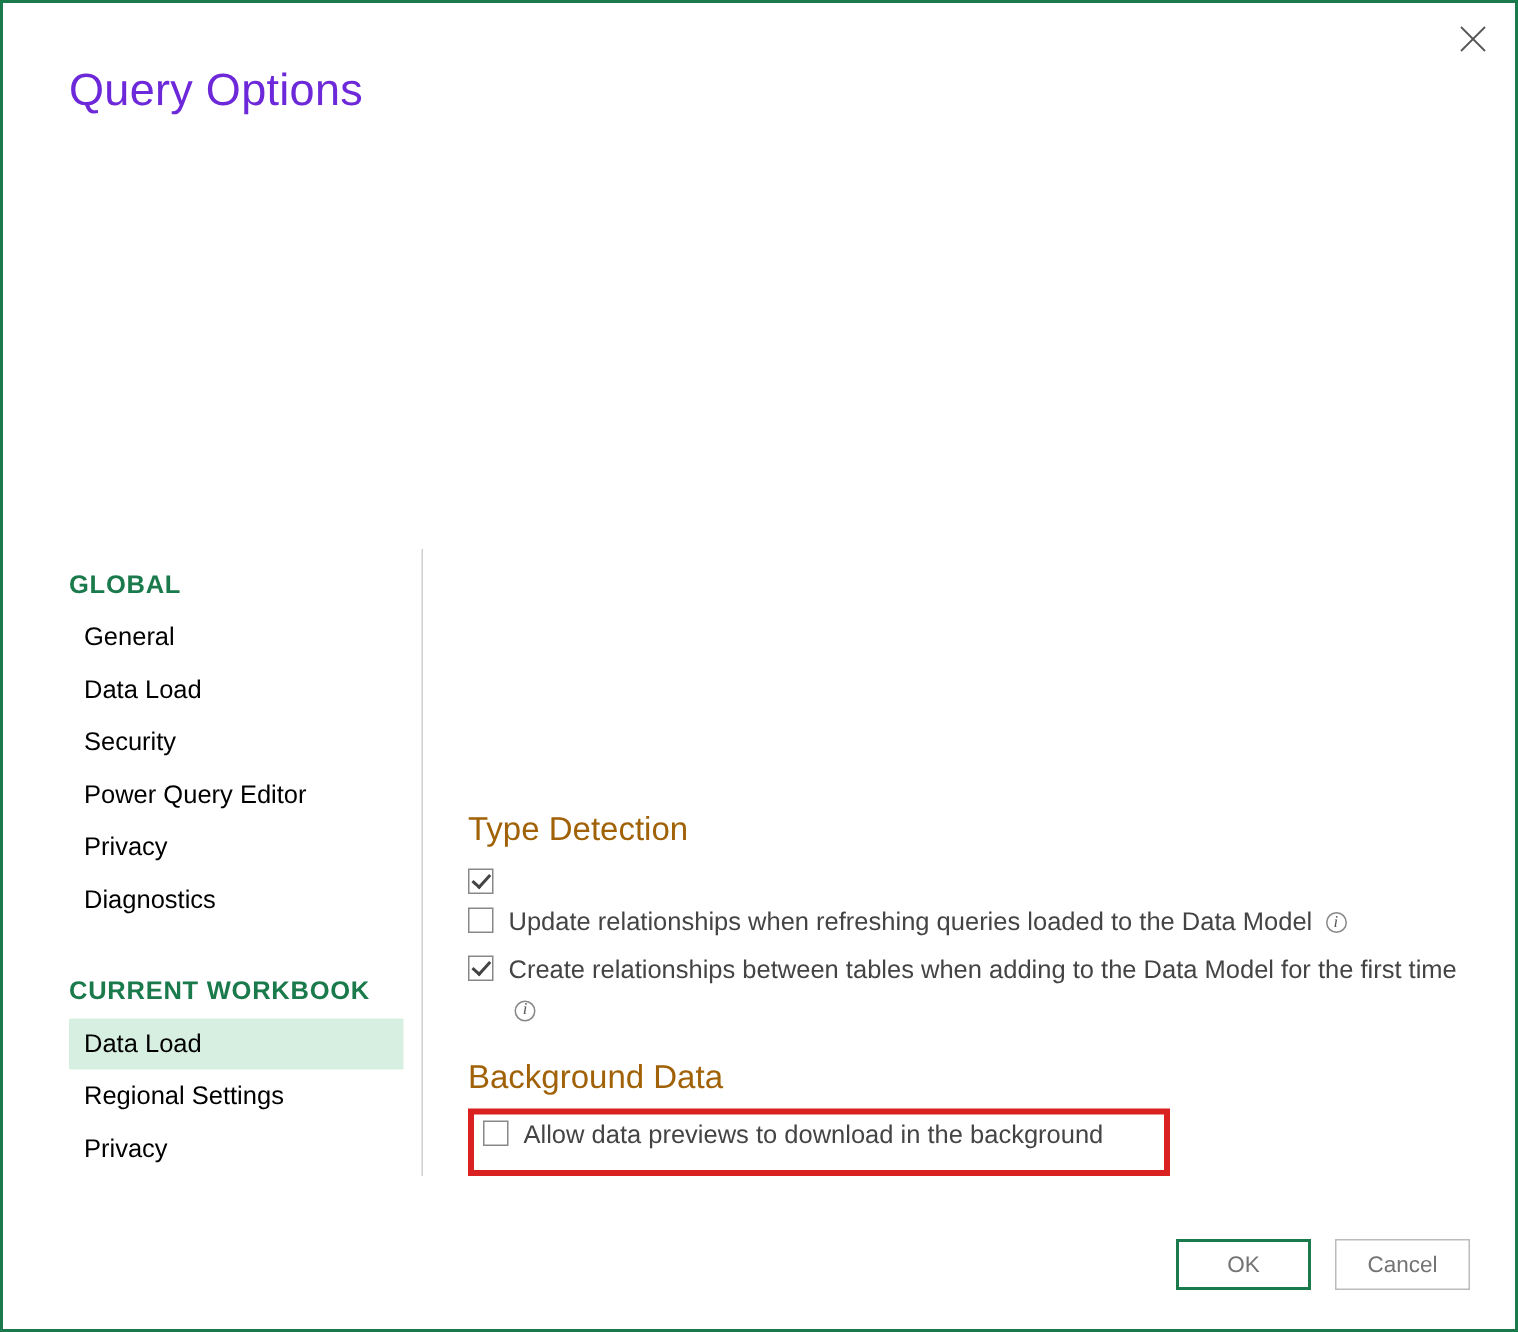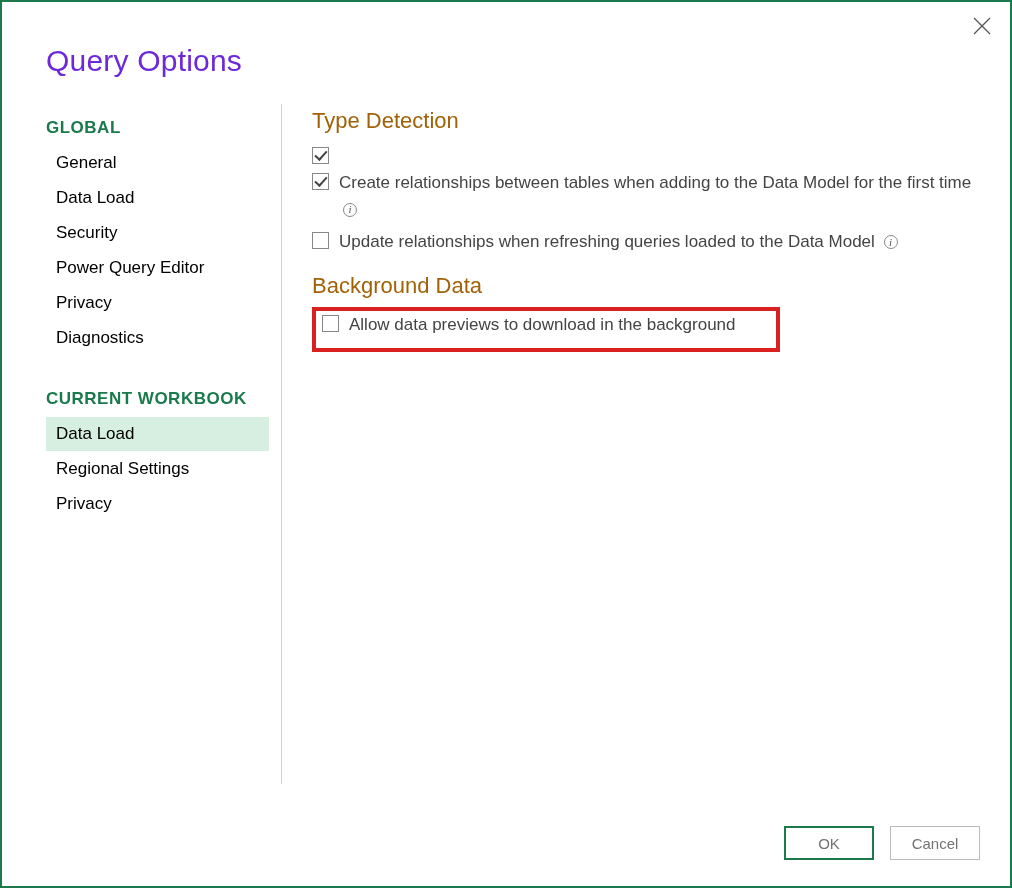--- a/index.html
+++ b/index.html
@@ -32,20 +32,21 @@
     font-size: 30px;
     font-weight: 300;
     padding: 42px 0 0 44px;
     letter-spacing: 0.2px;
   }
   .body {
     display: flex;
     margin-top: 26px;
     padding: 0 22px 0 44px;
     height: 680px;
+    align-items: flex-end;
   }
   .sidebar {
     width: 236px;
     border-right: 1px solid #cfcfcf;
     padding-right: 12px;
   }
   .section-header {
     color: #1a7a4c;
     font-weight: 700;
     font-size: 17px;
@@ -176,30 +177,30 @@
       <div class="nav-item">Privacy</div>
     </div>
 
     <div class="content">
       <div class="group-title">Type Detection</div>
       <div class="check-row">
         <span class="check-box checked"></span>
       </div>
 
       <div class="check-row">
+        <span class="check-box"></span>
+        <span class="indent-text">
+          <span>Update relationships when refreshing queries loaded to the Data Model</span>
+          <span class="info-icon">i</span>
+        </span>
+      </div>
+      <div class="check-row">
         <span class="check-box checked"></span>
         <span class="indent-text">
           <span>Create relationships between tables when adding to the Data Model for the first time</span>
-          <span class="info-icon">i</span>
-        </span>
-      </div>
-      <div class="check-row">
-        <span class="check-box"></span>
-        <span class="indent-text">
-          <span>Update relationships when refreshing queries loaded to the Data Model</span>
           <span class="info-icon">i</span>
         </span>
       </div>
 
       <div class="group-title spaced">Background Data</div>
       <div class="highlight-box">
         <div class="check-row" style="margin:0">
           <span class="check-box"></span>
           <span class="indent-text">Allow data previews to download in the background</span>
         </div>

